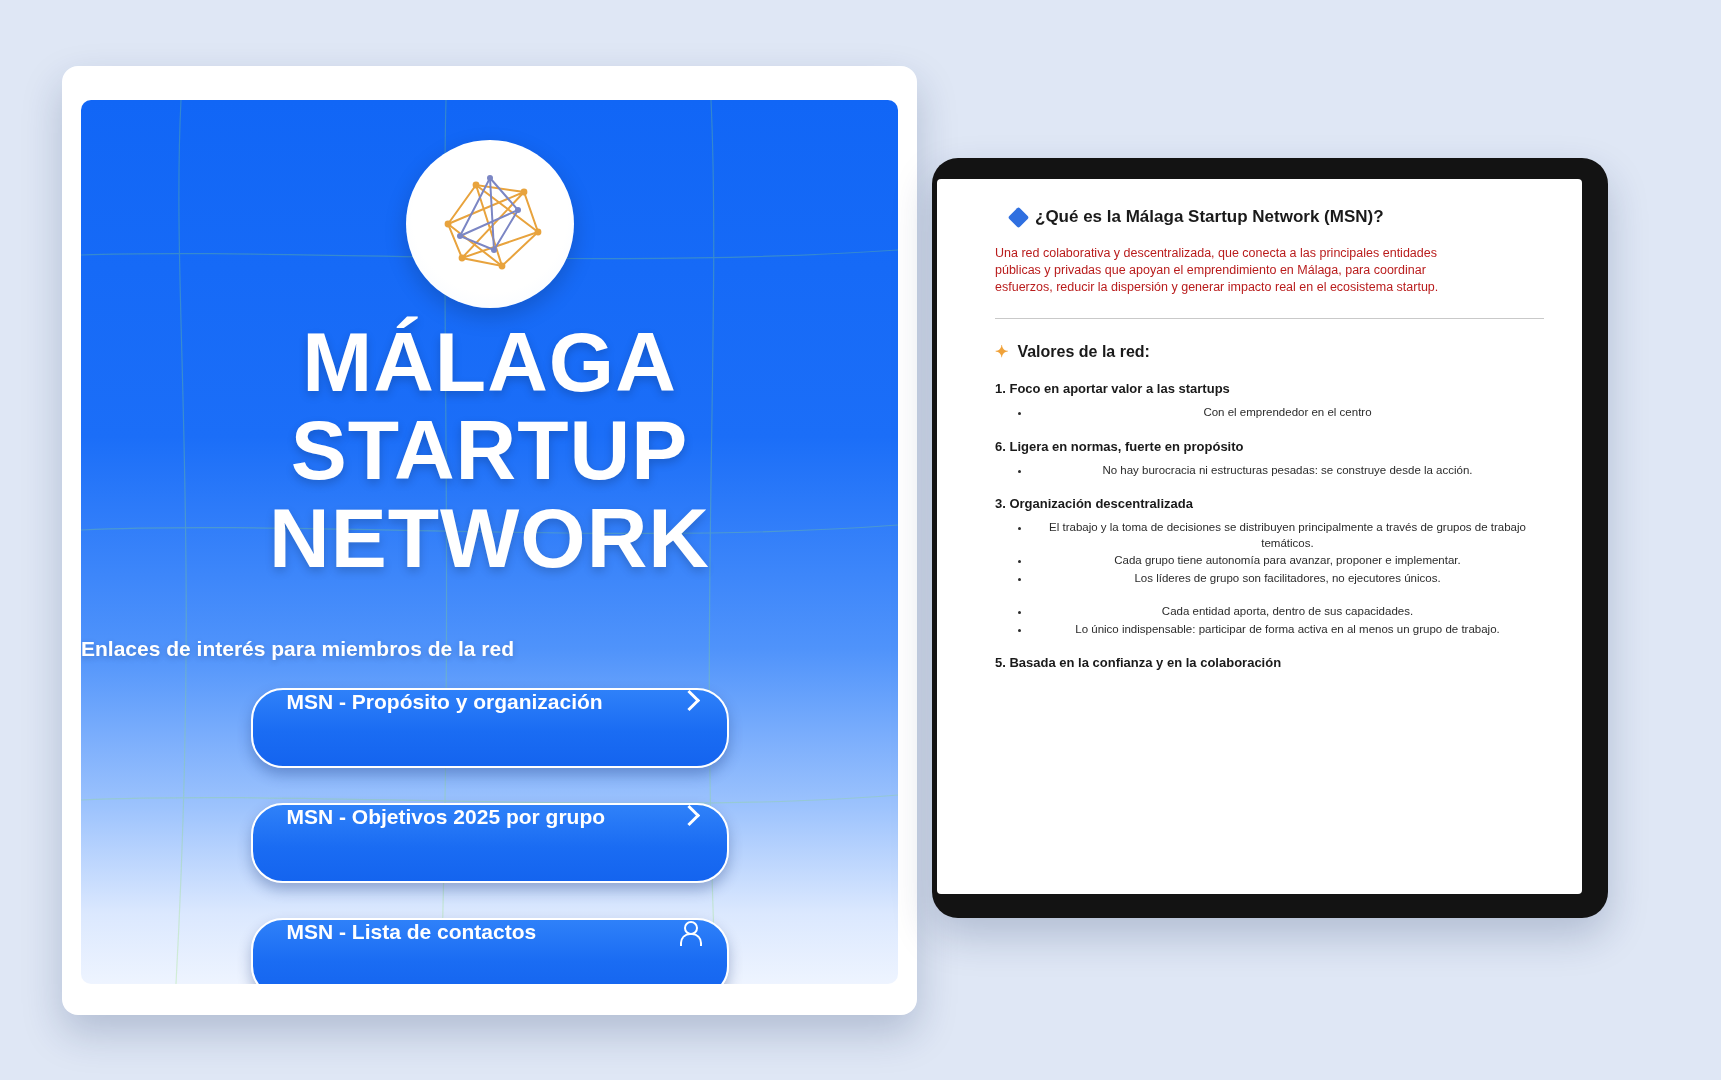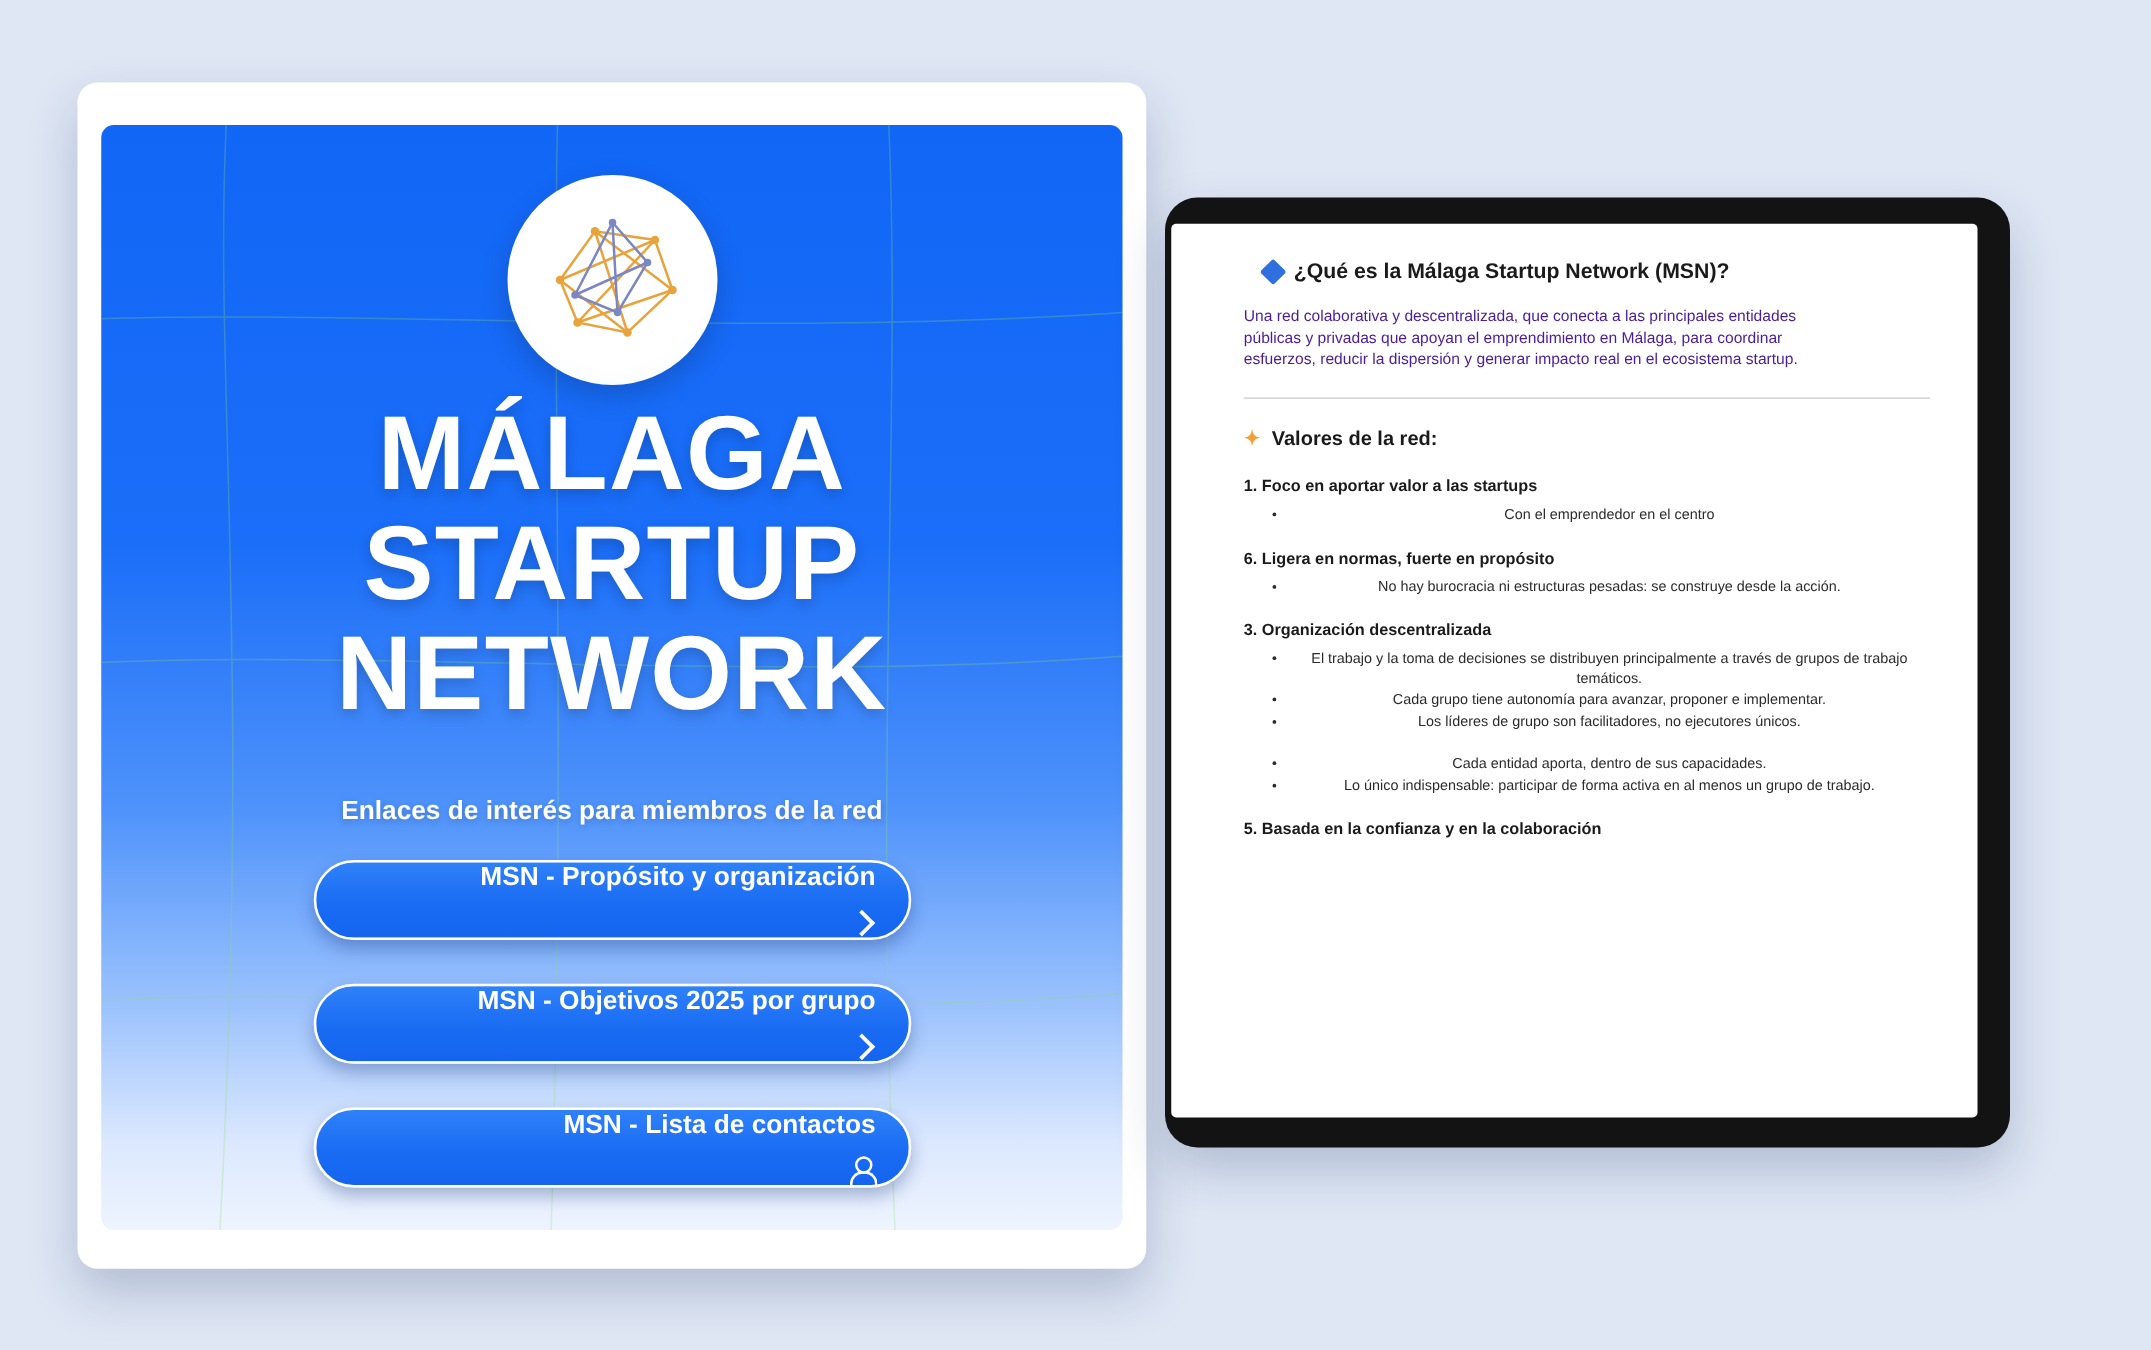--- a/index.html
+++ b/index.html
@@ -65,47 +65,46 @@
     font-weight: bold;
     font-size: 84px;
     line-height: 88px;
     letter-spacing: 1px;
     text-shadow: 0 4px 10px rgba(0,0,0,.18);
   }
   .hero-sub {
     position: absolute;
     top: 537px;
     left: 0; right: 0;
-    text-align: center;
+    text-align: left;
     color: #ffffff;
     font-weight: bold;
     font-size: 21px;
     text-shadow: 0 2px 6px rgba(0,0,0,.2);
   }
   .link-list {
     position: absolute;
     top: 588px;
     left: 0; right: 0;
   }
   .link-btn {
     position: relative;
     width: 478px;
-    height: 64px;
+    height: 80px;
     margin: 0 auto 35px auto;
     border-radius: 32px;
     background: linear-gradient(180deg, #2f81f9 0%, #1a6cf3 55%, #1464ef 100%);
     border: 2px solid #ffffff;
     box-shadow: 0 7px 14px rgba(10,40,110,.30);
     display: flex;
-    align-items: flex-end;
+    align-items: flex-start;
     justify-content: space-between;
     padding: 0 26px 0 34px;
     box-sizing: border-box;
     cursor: pointer;
-    flex-direction: column;
   }
   .link-btn span.label {
     color: #ffffff;
     font-size: 21px;
     font-weight: bold;
     white-space: nowrap;
   }
   .chev {
     width: 22px;
     height: 22px;
@@ -182,21 +181,21 @@
     height: 15px;
     background: #2f6fe0;
     transform: rotate(45deg);
     border-radius: 2px;
     display: inline-block;
     flex: none;
   }
   .doc-p {
     font-size: 12.5px;
     line-height: 17px;
-    color: #4c1d95;
+    color: #b91c1c;
     margin: 0 0 22px 0;
     max-width: 455px;
   }
   .doc-hr {
     border: none;
     border-top: 1px solid #c9c9c9;
     margin: 0 0 24px 0;
   }
   .doc-h2 {
     font-size: 16px;

